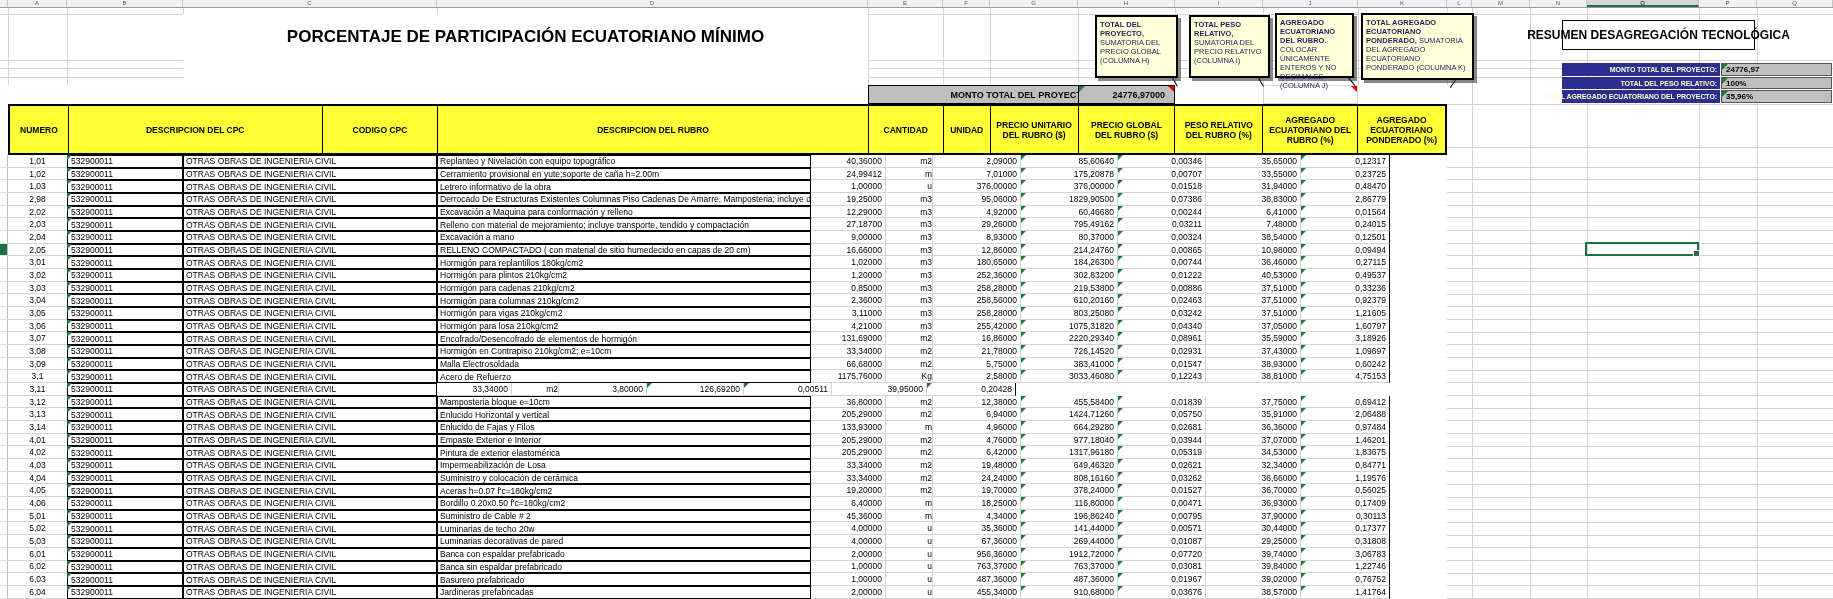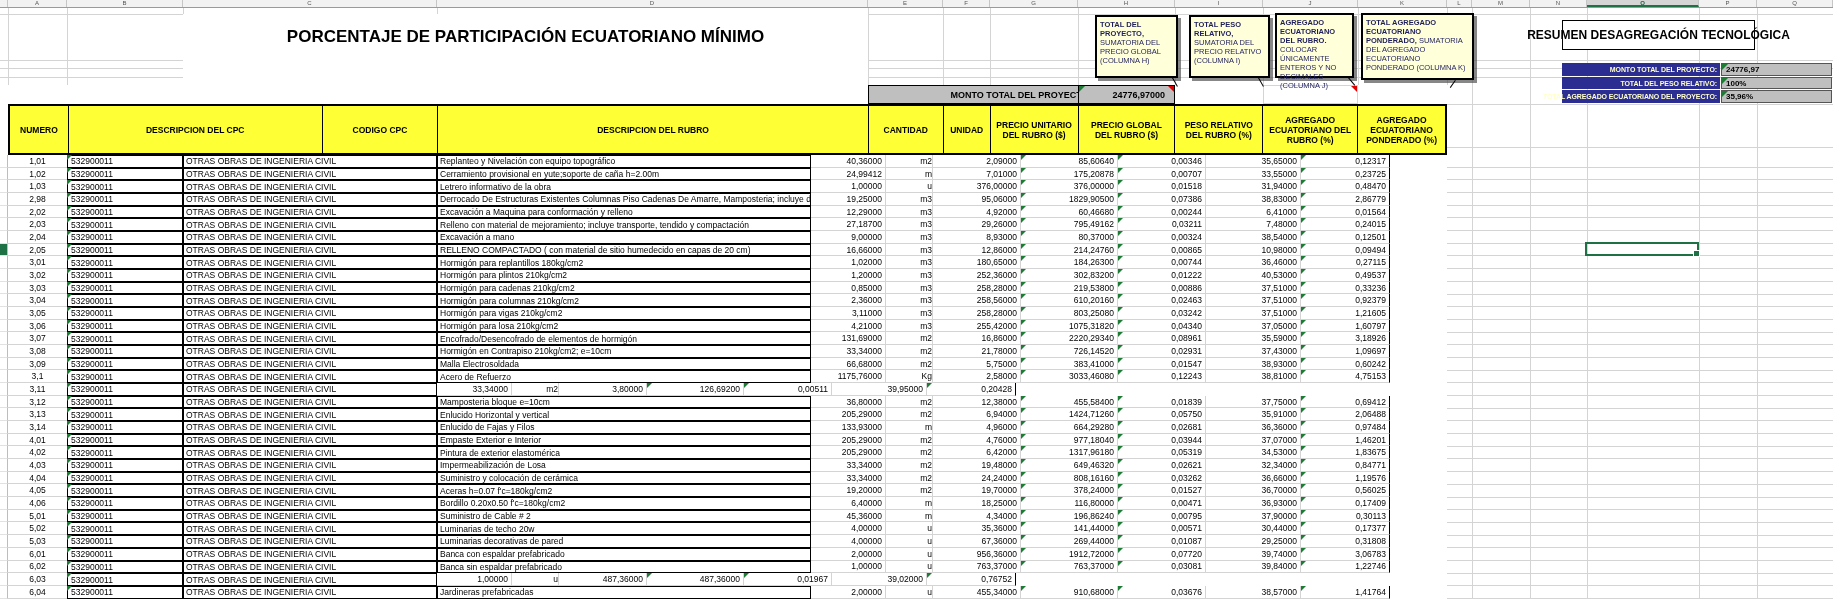--- a/index.html
+++ b/index.html
@@ -1446,20 +1446,23 @@
     <div class="drow">
       <div class="dc gut"></div>
       <div class="dc ca">6,03</div>
       <div class="dc cb">
           <span class="tri-g"></span>
           <span class="txt">532900011</span>
         </div>
       <div class="dc cc">
           <span class="txt">OTRAS OBRAS DE INGENIERIA CIVIL</span>
         </div>
+      <div class="dc cd">
+          <span class="txt">Basurero prefabricado</span>
+        </div>
       <div class="dc ce num">
           <span class="txt">1,00000</span>
         </div>
       <div class="dc cf">
           <span class="txt">u</span>
         </div>
       <div class="dc cg num">
           <span class="txt">487,36000</span>
         </div>
       <div class="dc ch num">

